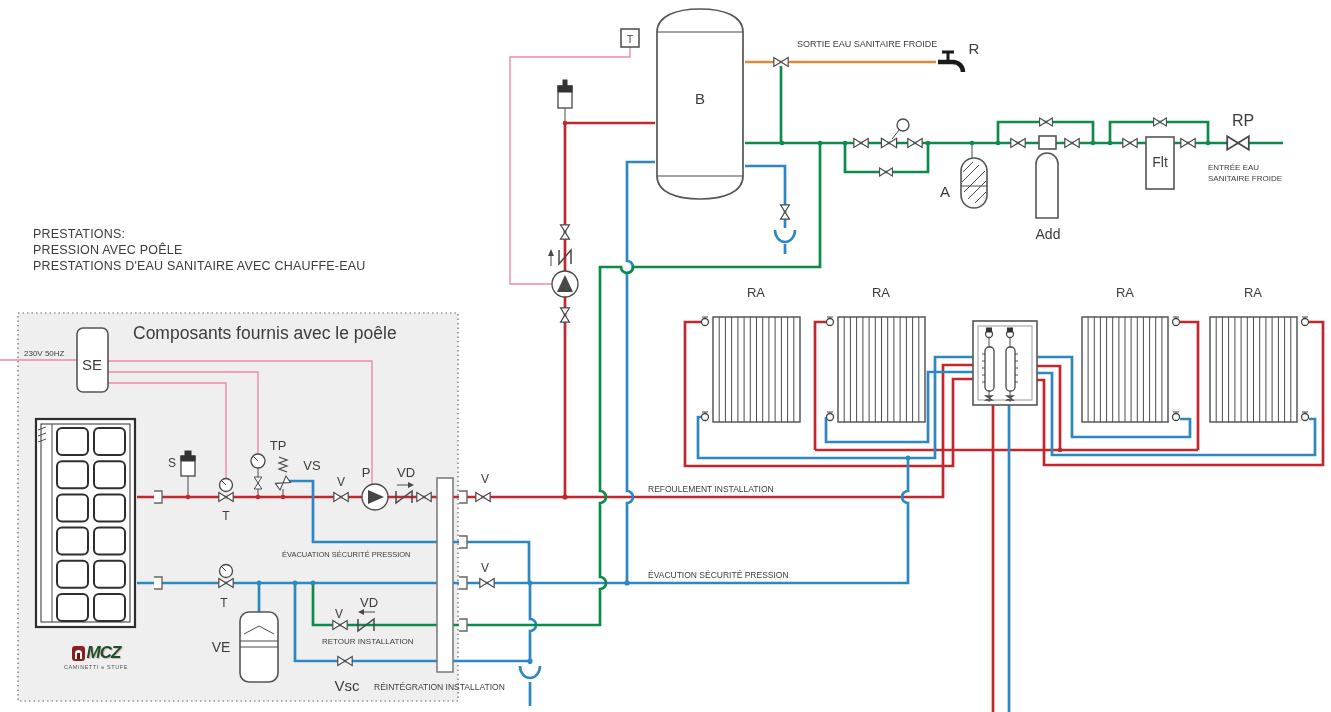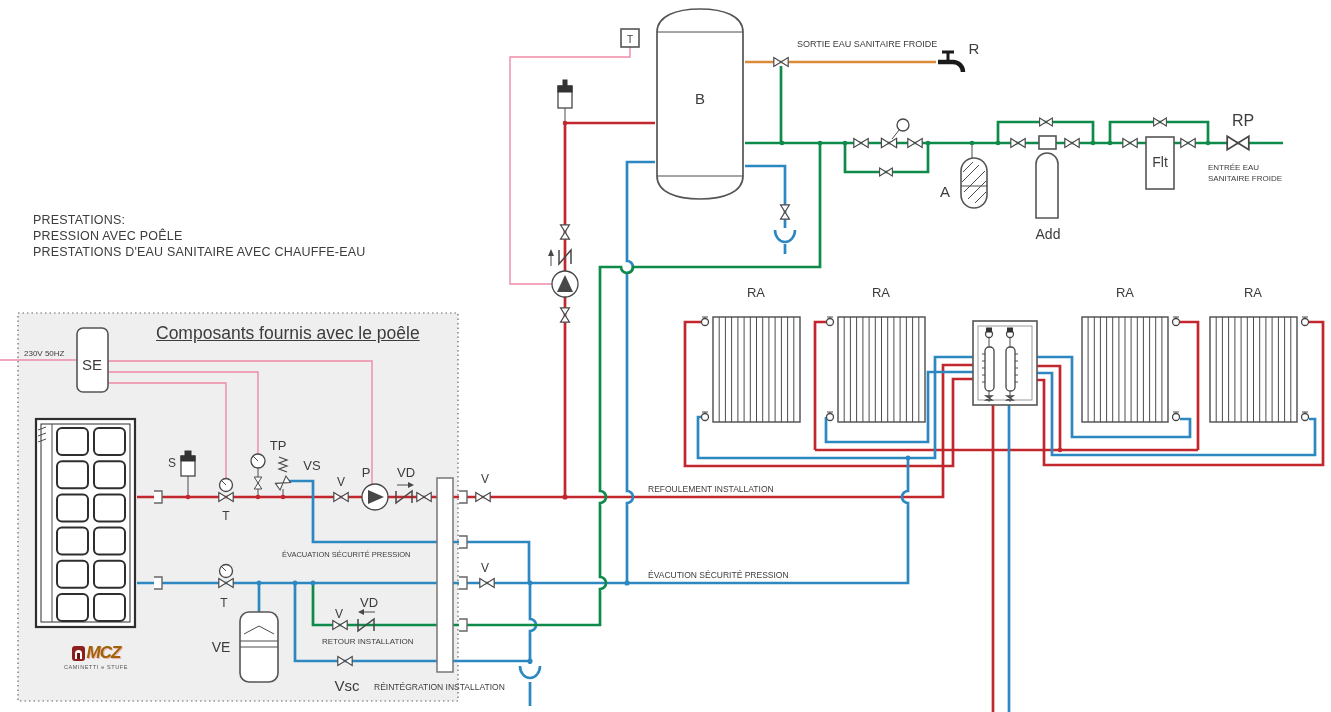--- a/index.html
+++ b/index.html
@@ -1,30 +1,30 @@
 <!DOCTYPE html>
 <html><head>
 <meta charset="utf-8">
 <style>
   html,body{margin:0;padding:0;background:#fff;}
   .stage{position:relative;width:1331px;height:712px;background:#fff;overflow:hidden;
          font-family:"Liberation Sans",sans-serif;color:#3c3c3c;}
   svg{position:absolute;left:0;top:0;}
   svg text{font-family:"Liberation Sans",sans-serif;fill:#3c3c3c;}
   .overlay{position:absolute;white-space:nowrap;}
-  .prestations{left:33px;top:212px;font-size:12.5px;line-height:16px;letter-spacing:.2px;}
-  .box-title{left:156px;top:323px;font-size:17.5px;text-decoration:underline;}
+  .prestations{left:33px;top:226px;font-size:12.5px;line-height:16px;letter-spacing:.2px;}
+  .box-title{left:133px;top:323px;font-size:17.5px;}
   .brand{left:46px;top:643px;width:100px;font-size:0;text-align:center;}
   .brand .emblem{display:inline-block;vertical-align:middle;width:13px;height:15px;background:#8e1f1f;
         border-radius:3px;position:relative;margin-right:2px;}
   .brand .emblem:before{content:"";position:absolute;left:3px;top:4px;width:7px;height:9px;
         background:#fff;border-radius:4px 4px 0 0;}
   .brand .emblem:after{content:"";position:absolute;left:5px;top:7px;width:3px;height:6px;background:#6b1414;}
   .brand .mcz{display:inline-block;vertical-align:middle;font-size:17px;font-weight:bold;font-style:italic;
-        color:#a16207;letter-spacing:-1px;text-shadow:1px 1px 0 #e9b6b6;}
+        color:#14532d;letter-spacing:-1px;text-shadow:1px 1px 0 #e9b6b6;}
   .brand .tagline{display:block;font-size:5.5px;color:#555;letter-spacing:.6px;margin-top:1px;}
   
   .pr{stroke:#c1272d;stroke-width:2.7;fill:none;}
   .pb{stroke:#2d87c0;stroke-width:2.7;fill:none;}
   .pg{stroke:#0e8a4a;stroke-width:2.7;fill:none;}
   .po{stroke:#d98b3a;stroke-width:2.6;fill:none;}
   .pp{stroke:#ef8aa8;stroke-width:1.4;fill:none;}
   .sym{stroke:#474747;stroke-width:1.3;fill:#fff;}
   .sym-thin{stroke:#4c4c4c;stroke-width:1;fill:none;}
   .sym-dark{stroke:#333;fill:#333;}

